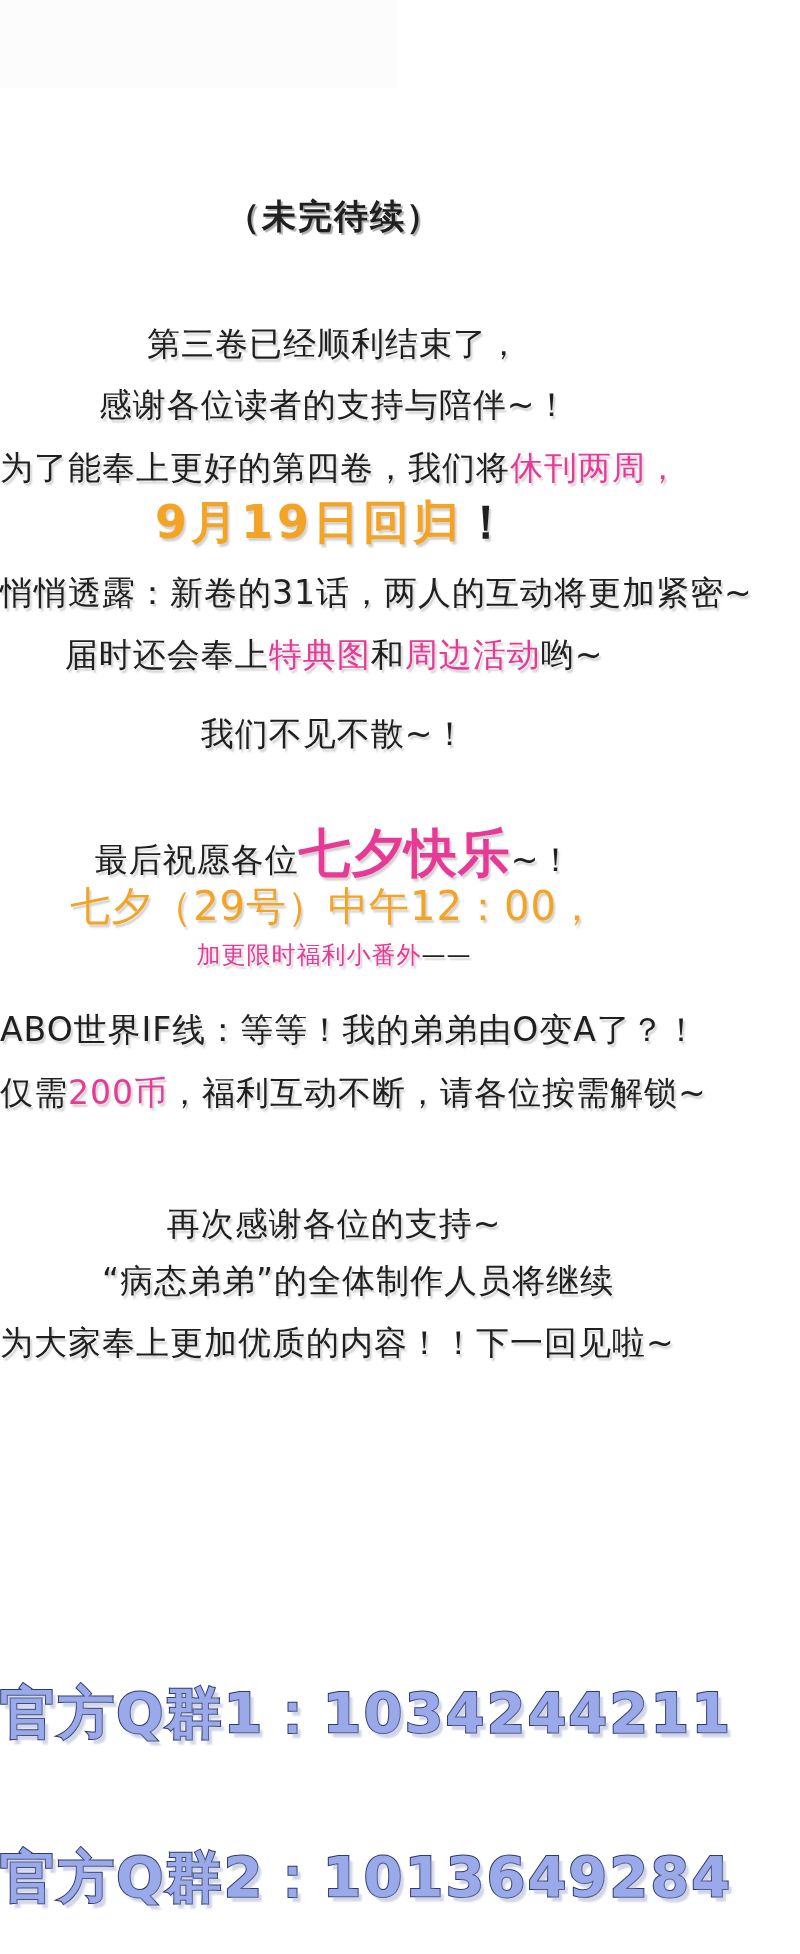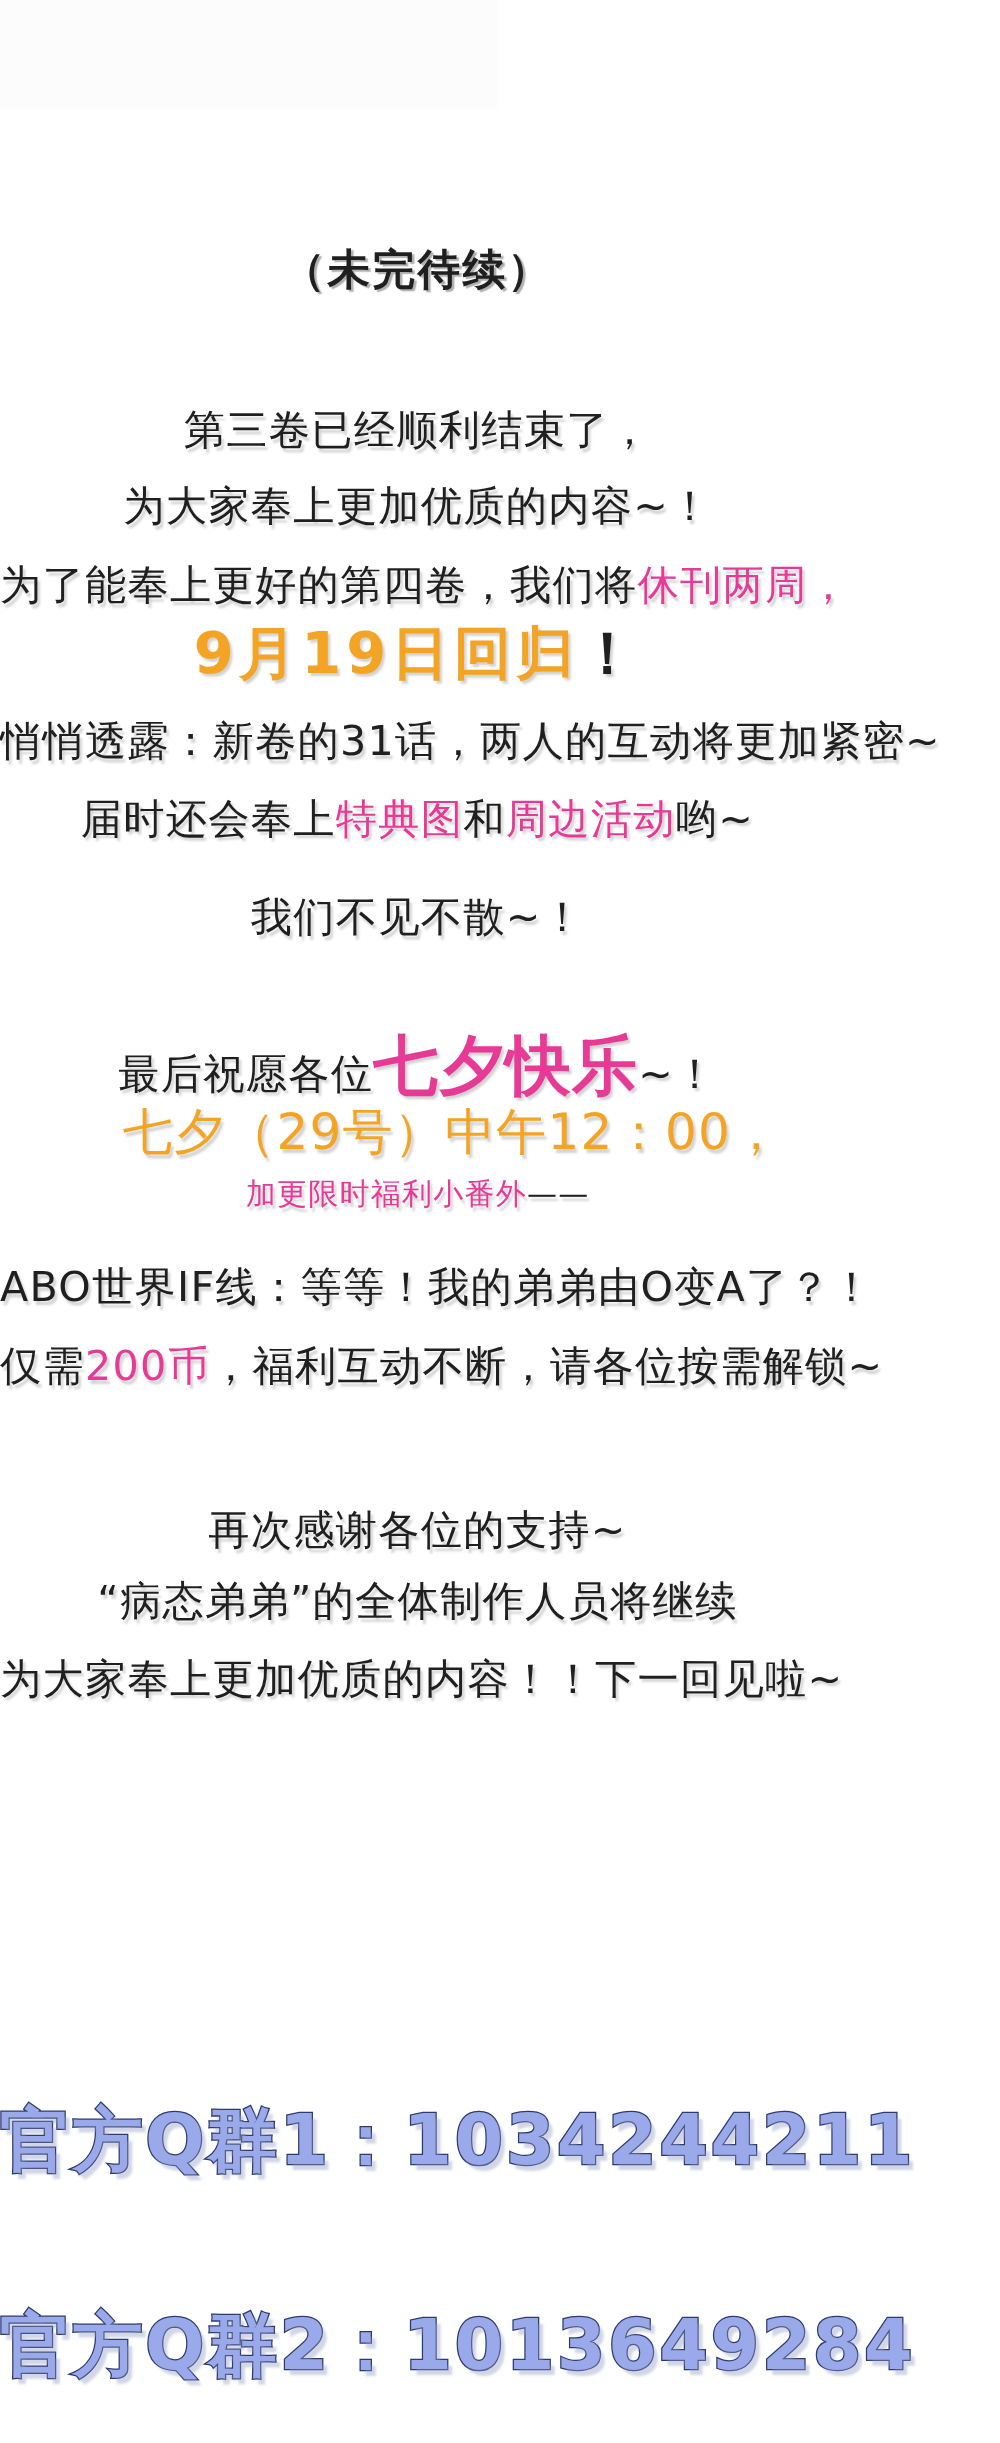--- a/index.html
+++ b/index.html
@@ -35,21 +35,21 @@
   .heiti{
     font-size:34px;font-weight:700;letter-spacing:2px;
     text-shadow:2px 2px 1px rgba(0,0,0,0.32);
   }
   
   .hand{
     font-size:33px;font-weight:500;letter-spacing:1px;
     text-shadow:2px 3px 2px rgba(0,0,0,0.18);
   }
   .hand-md{font-size:24px;font-weight:500;letter-spacing:1px;text-shadow:2px 3px 2px rgba(0,0,0,0.18);}
-  .hand-md2{font-size:40px;font-weight:500;letter-spacing:1px;text-shadow:2px 3px 2px rgba(0,0,0,0.18);padding-left:28px;}
+  .hand-md2{font-size:40px;font-weight:500;letter-spacing:1px;text-shadow:2px 3px 2px rgba(0,0,0,0.18);}
   .hand-big{font-size:46px;font-weight:600;letter-spacing:4px;text-shadow:2px 3px 2px rgba(0,0,0,0.18);}
   .pink{color:var(--pink);}
   .orange{color:var(--orange);}
   .ink{color:var(--ink);}
   .qixi-big{font-size:52px;font-weight:600;}
   
   .qq{
     font-size:56px;font-weight:700;letter-spacing:2px;
     color:var(--qq-fill);
     -webkit-text-stroke:2px var(--qq-outline);
@@ -64,21 +64,21 @@
 
   <div class="remnant"></div>
 
   <div class="line heiti" style="top:196px;">（未完待续）</div>
 
   <div class="line hand" style="top:324px;">
     <span>第三卷已经顺利结束了，</span>
   </div>
 
   <div class="line hand" style="top:385px;">
-    <span>为大家奉上更加优质的内容~！</span>
+    <span>感谢各位读者的支持与陪伴~！</span>
   </div>
 
   <div class="line hand" style="top:448px;">
     <span class="ink">为了能奉上更好的第四卷，我们将</span><span class="pink">休刊两周，</span>
   </div>
 
   <div class="line hand-big" style="top:495px;">
     <span class="orange">9月19日回归</span><span class="ink">！</span>
   </div>
 
@@ -111,21 +111,21 @@
   </div>
 
   <div class="line hand" style="top:1073px;">
     <span class="ink">仅需</span><span class="pink">200币</span><span class="ink">，福利互动不断，请各位按需解锁~</span>
   </div>
 
   <div class="line hand" style="top:1204px;">
     <span>再次感谢各位的支持~</span>
   </div>
 
-  <div class="line hand" style="top:1261px;">
+  <div class="line hand" style="top:1261px;padding-left:24px;">
     <span>“病态弟弟”的全体制作人员将继续</span>
   </div>
 
   <div class="line hand" style="top:1323px;">
     <span>为大家奉上更加优质的内容！！下一回见啦~</span>
   </div>
 
   <div class="line qq" style="top:1679px;">
     <span>官方Q群1：</span><span>1034244211</span>
   </div>

